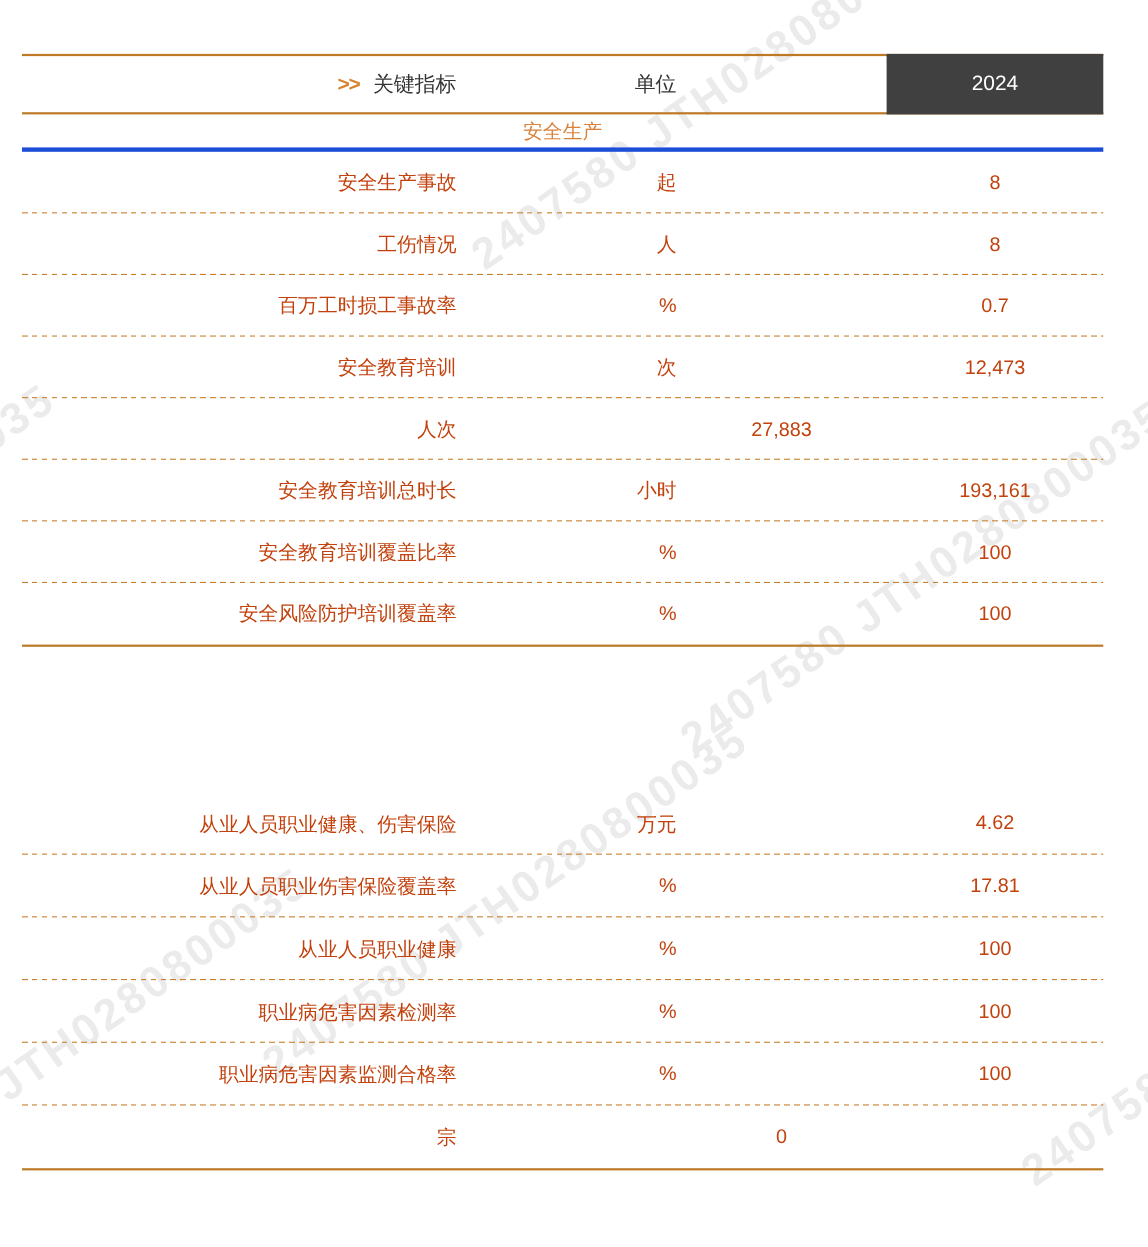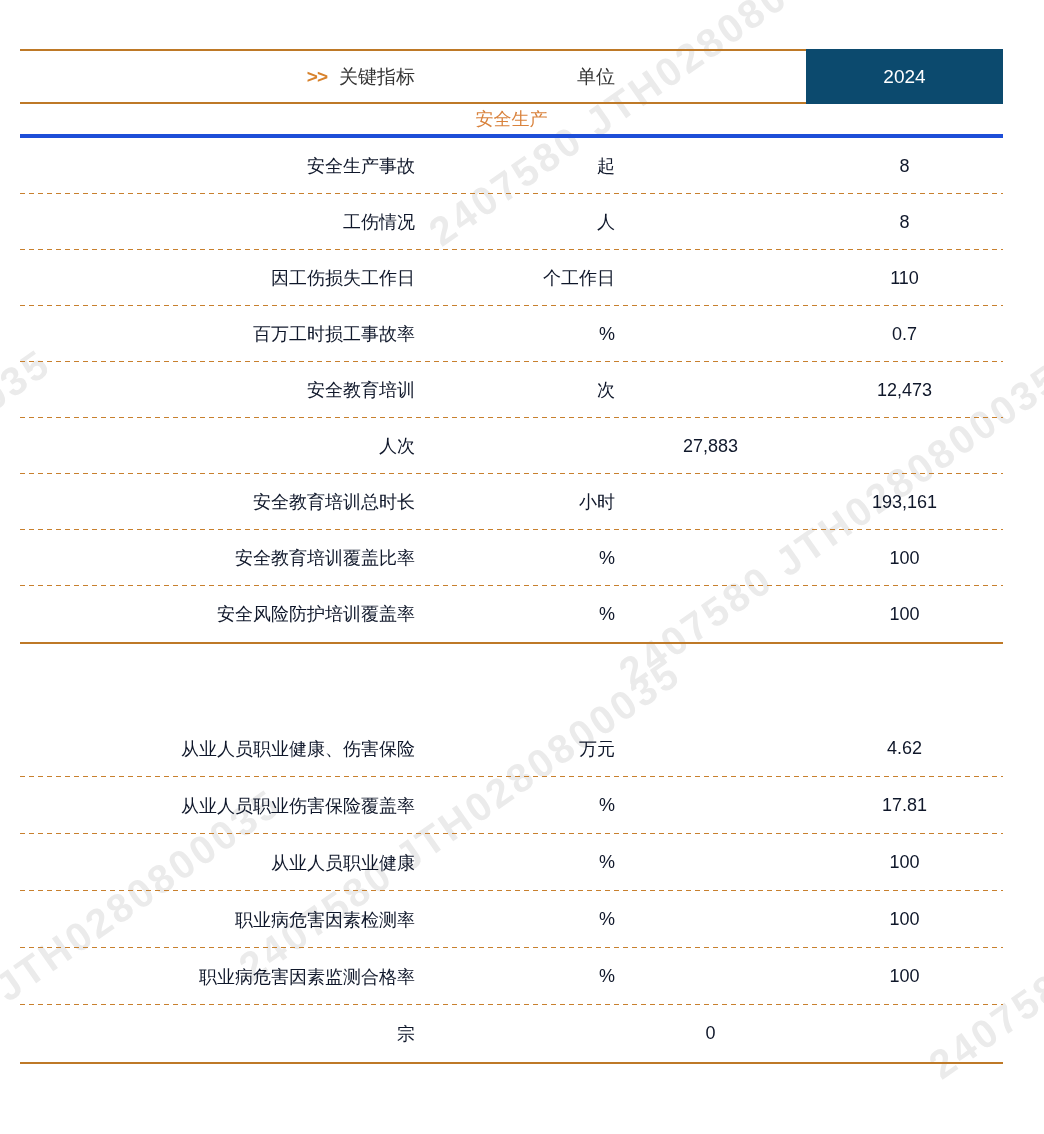--- a/index.html
+++ b/index.html
@@ -37,39 +37,39 @@
   .cell.label{padding-left:37px;text-align:right;}
   .cell.unit{text-align:right;}
   .cell.value{text-align:center;}
   .hcell{font-size:19px;color:#353535;}
   .chev{
     color:#d8822c;font-weight:700;font-size:19px;
     letter-spacing:-1px;margin-right:12px;
   }
   .year-box{
     position:absolute;top:-2px;bottom:-2px;right:0;width:197px;
-    background:#0c4a6e;color:#ffffff;
+    background:#404040;color:#ffffff;
     display:flex;align-items:center;justify-content:center;
     font-size:19px;
   }
   .section-title-row{
     display:flex;align-items:center;justify-content:center;
     box-sizing:border-box;
     color:#d9823c;font-size:18px;
   }
   .table-1 .section-title-row{
     height:34px;border-bottom:4px solid #1d4ed8;
   }
   .table-2 .section-title-row{
     height:55px;border-top:2px solid #be7927;border-bottom:2px solid #be7927;
   }
   .rows{border-bottom:2px solid #be7927;}
   .row{
     position:relative;
-    font-size:18px;color:#0f172a;
+    font-size:18px;color:#c2410c;
   }
   .table-1 .row{height:56px;}
   .table-2 .row{height:57px;}
   .row:not(:last-child)::after{
     content:"";position:absolute;left:0;right:0;bottom:0;height:1px;
     background:repeating-linear-gradient(90deg,#c8802e 0 5px,transparent 5px 9px);
   }
 </style>
 </head>
 <body>
@@ -98,26 +98,20 @@
         <div class="cell label">安全生产事故</div>
         <div class="cell unit">起</div>
         <div class="cell spacer"></div>
         <div class="cell value">8</div>
       </div>
       <div class="row grid-row">
         <div class="cell label">工伤情况</div>
         <div class="cell unit">人</div>
         <div class="cell spacer"></div>
         <div class="cell value">8</div>
-      </div>
-      <div class="row grid-row">
-        <div class="cell label">因工伤损失工作日</div>
-        <div class="cell unit">个工作日</div>
-        <div class="cell spacer"></div>
-        <div class="cell value">110</div>
       </div>
       <div class="row grid-row">
         <div class="cell label">百万工时损工事故率</div>
         <div class="cell unit">%</div>
         <div class="cell spacer"></div>
         <div class="cell value">0.7</div>
       </div>
       <div class="row grid-row">
         <div class="cell label">安全教育培训</div>
         <div class="cell unit">次</div>

